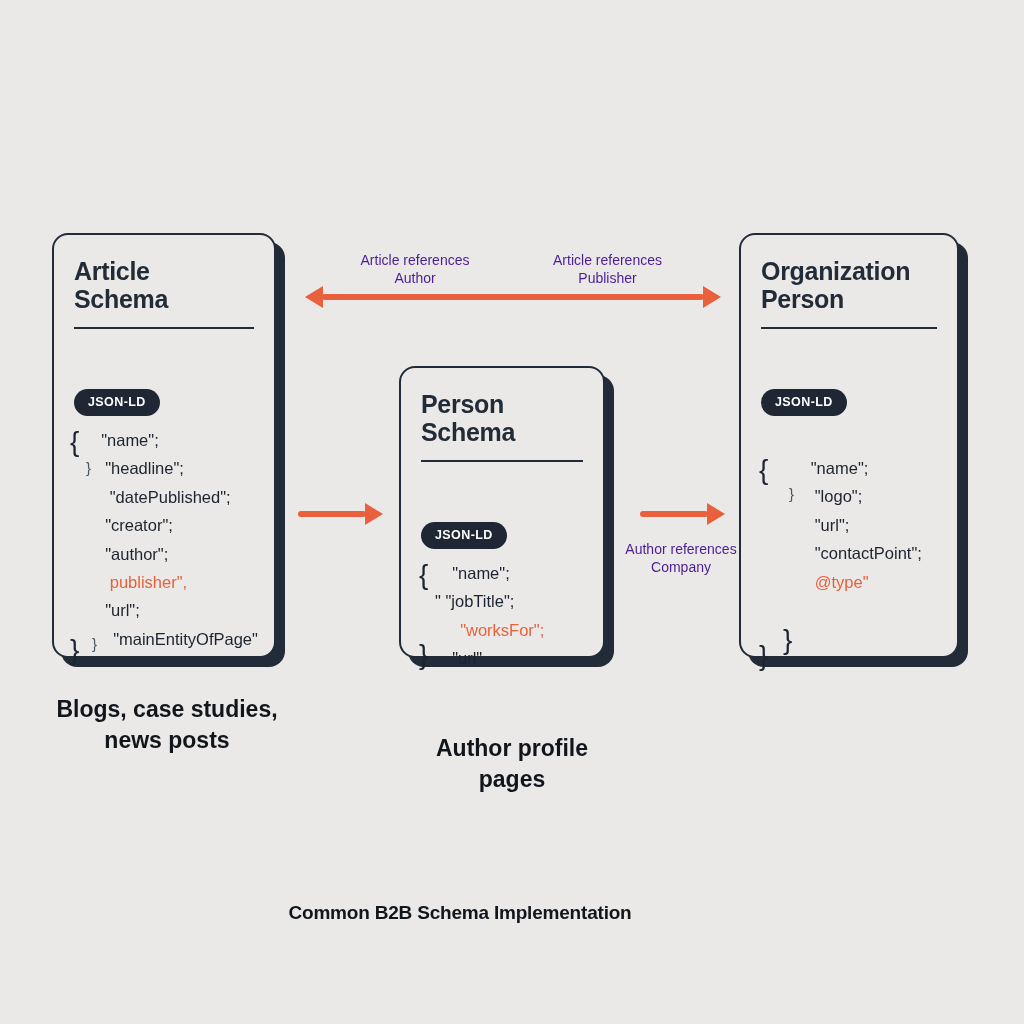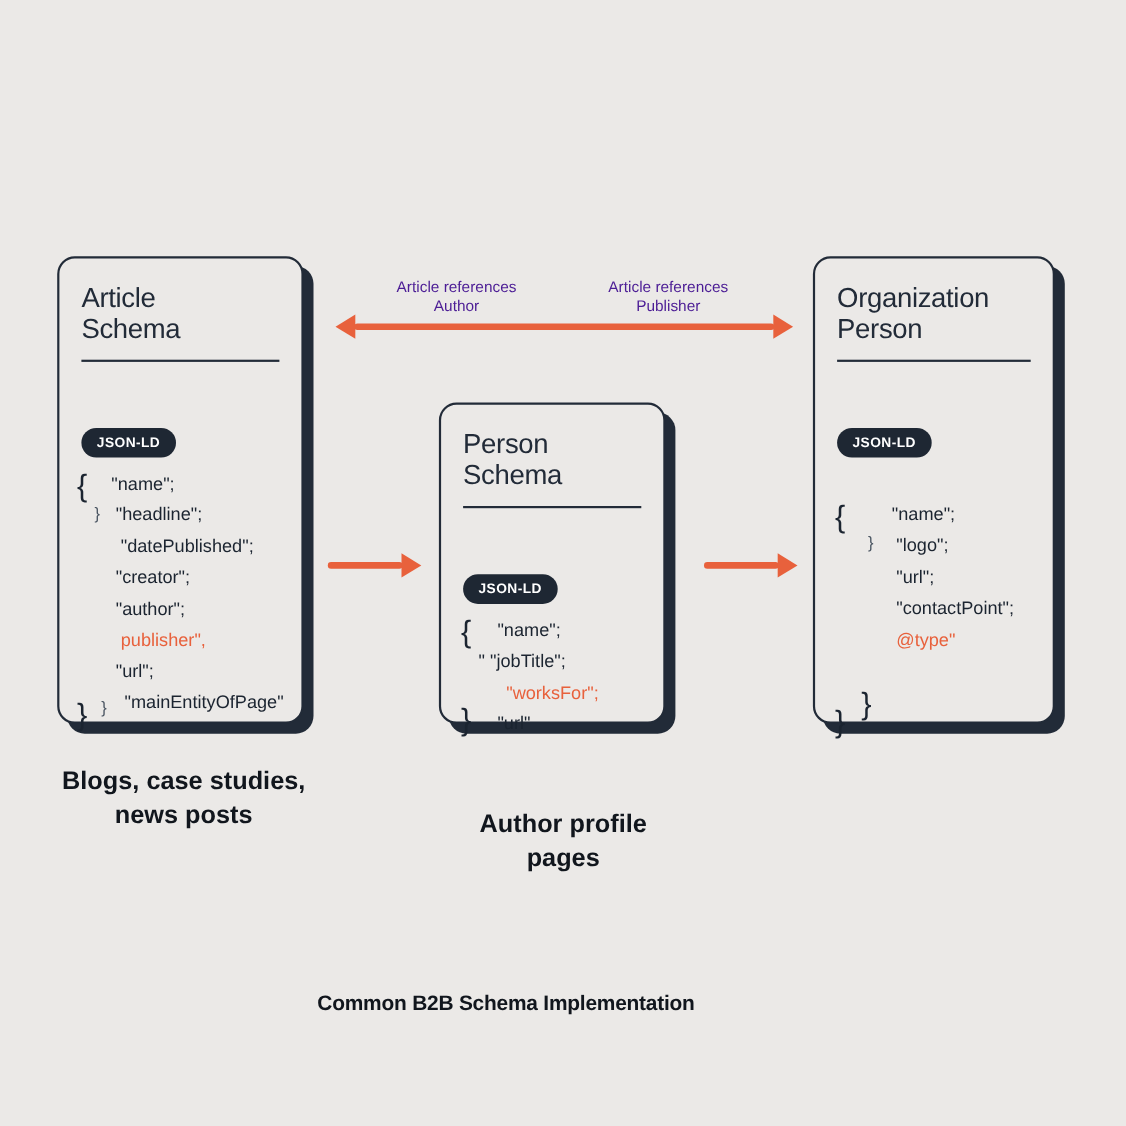--- a/index.html
+++ b/index.html
@@ -28,21 +28,21 @@
     box-sizing: border-box;
     background: #ebe9e7;
     border: 2px solid #222b38;
     border-radius: 16px;
     box-shadow: 9px 9px 0 0 #222b38;
     padding: 22px 20px 18px 20px;
   }
 
   .card-title {
     font-size: 25px;
-    font-weight: normal;
+    font-weight: bold;
     line-height: 1.12;
     letter-spacing: -0.3px;
     color: #222b38;
     white-space: pre-line;
     margin: 0 0 14px 0;
   }
 
   .card-rule {
     height: 2px;
     background: #222b38;
@@ -154,20 +154,22 @@
 
   <div class="arrow-head left" style="left:305px; top:286px;"></div>
   <div class="arrow-line" style="left:322px; top:294px; width:382px;"></div>
   <div class="arrow-head right" style="left:703px; top:286px;"></div>
 
   <div class="arrow-line" style="left:298px; top:511px; width:68px;"></div>
   <div class="arrow-head right" style="left:365px; top:503px;"></div>
 
   <div class="arrow-line" style="left:640px; top:511px; width:68px;"></div>
   <div class="arrow-head right" style="left:707px; top:503px;"></div>
+  <div class="arrow-label" style="left:618px; top:541px; width:126px;">Author references
+Company</div>
 
   <div class="card" style="left:52px; top:233px; width:224px; height:425px;">
     <div class="card-title">Article
 Schema</div>
     <div class="card-rule"></div>
     <div class="badge">JSON-LD</div>
 
     <div class="code">
       <div class="brace" style="left:-4px; top:2px;">{</div>
       <div class="brace small" style="left:12px; top:34px;">}</div>

